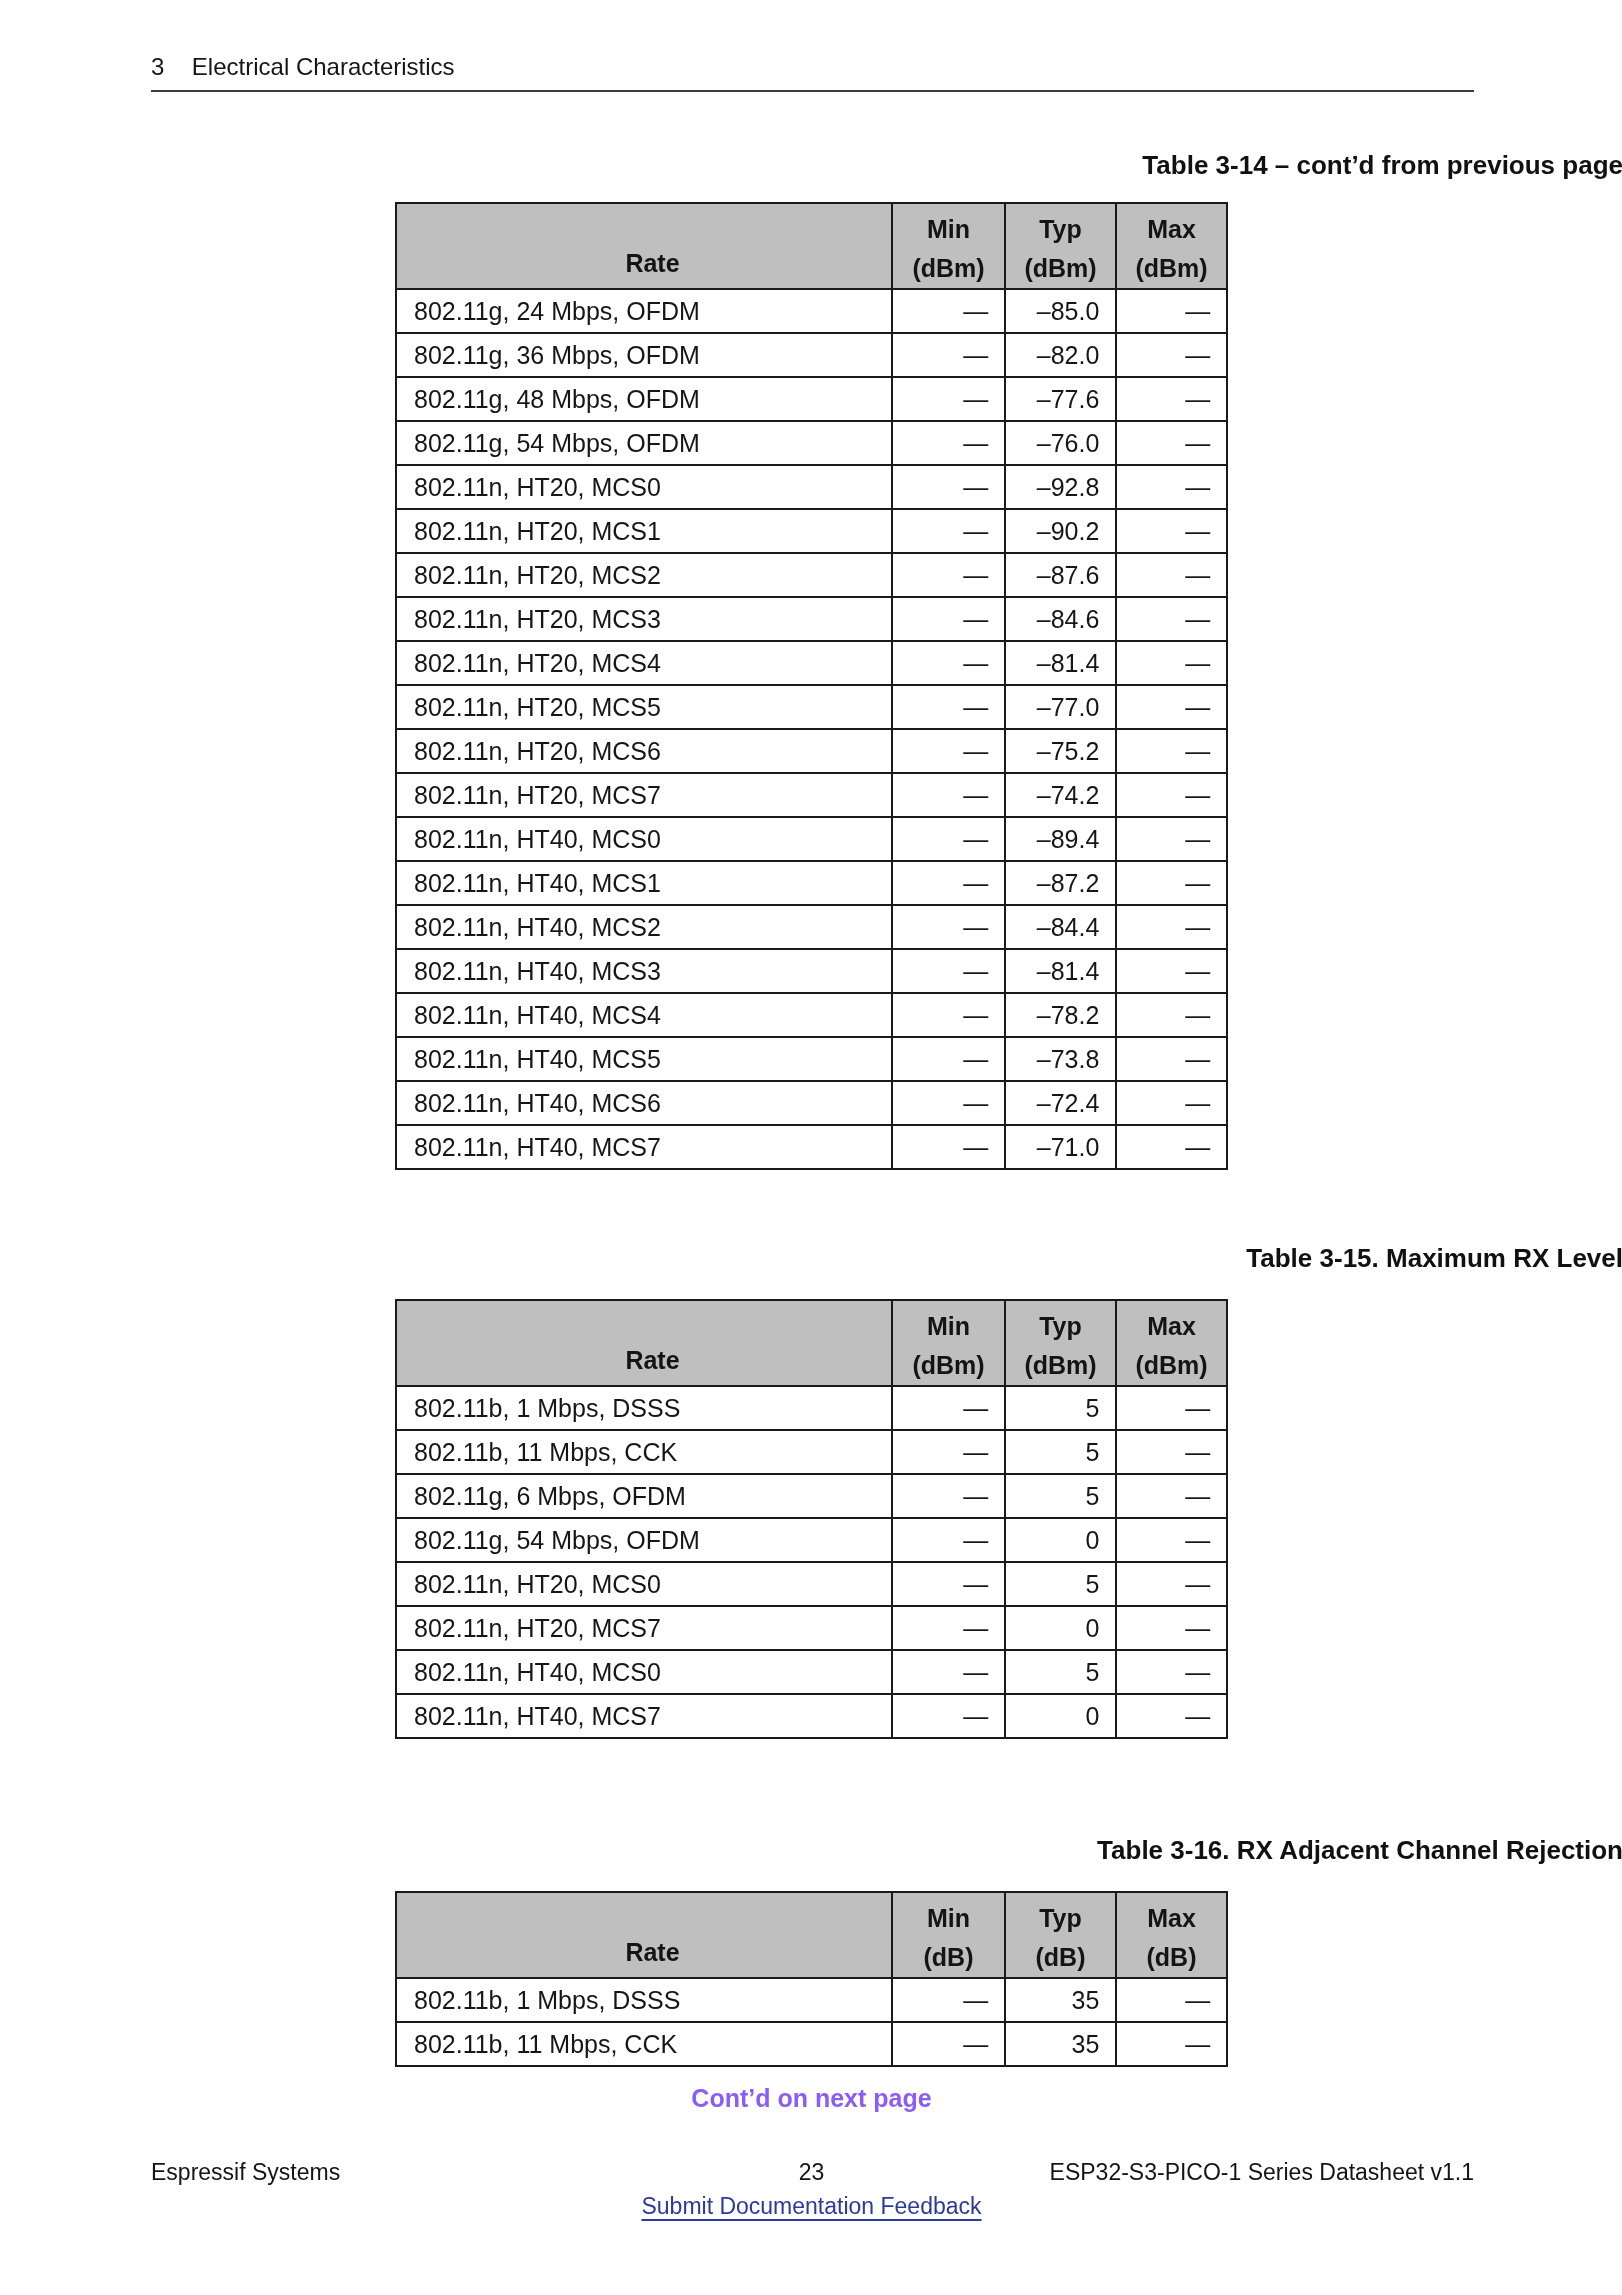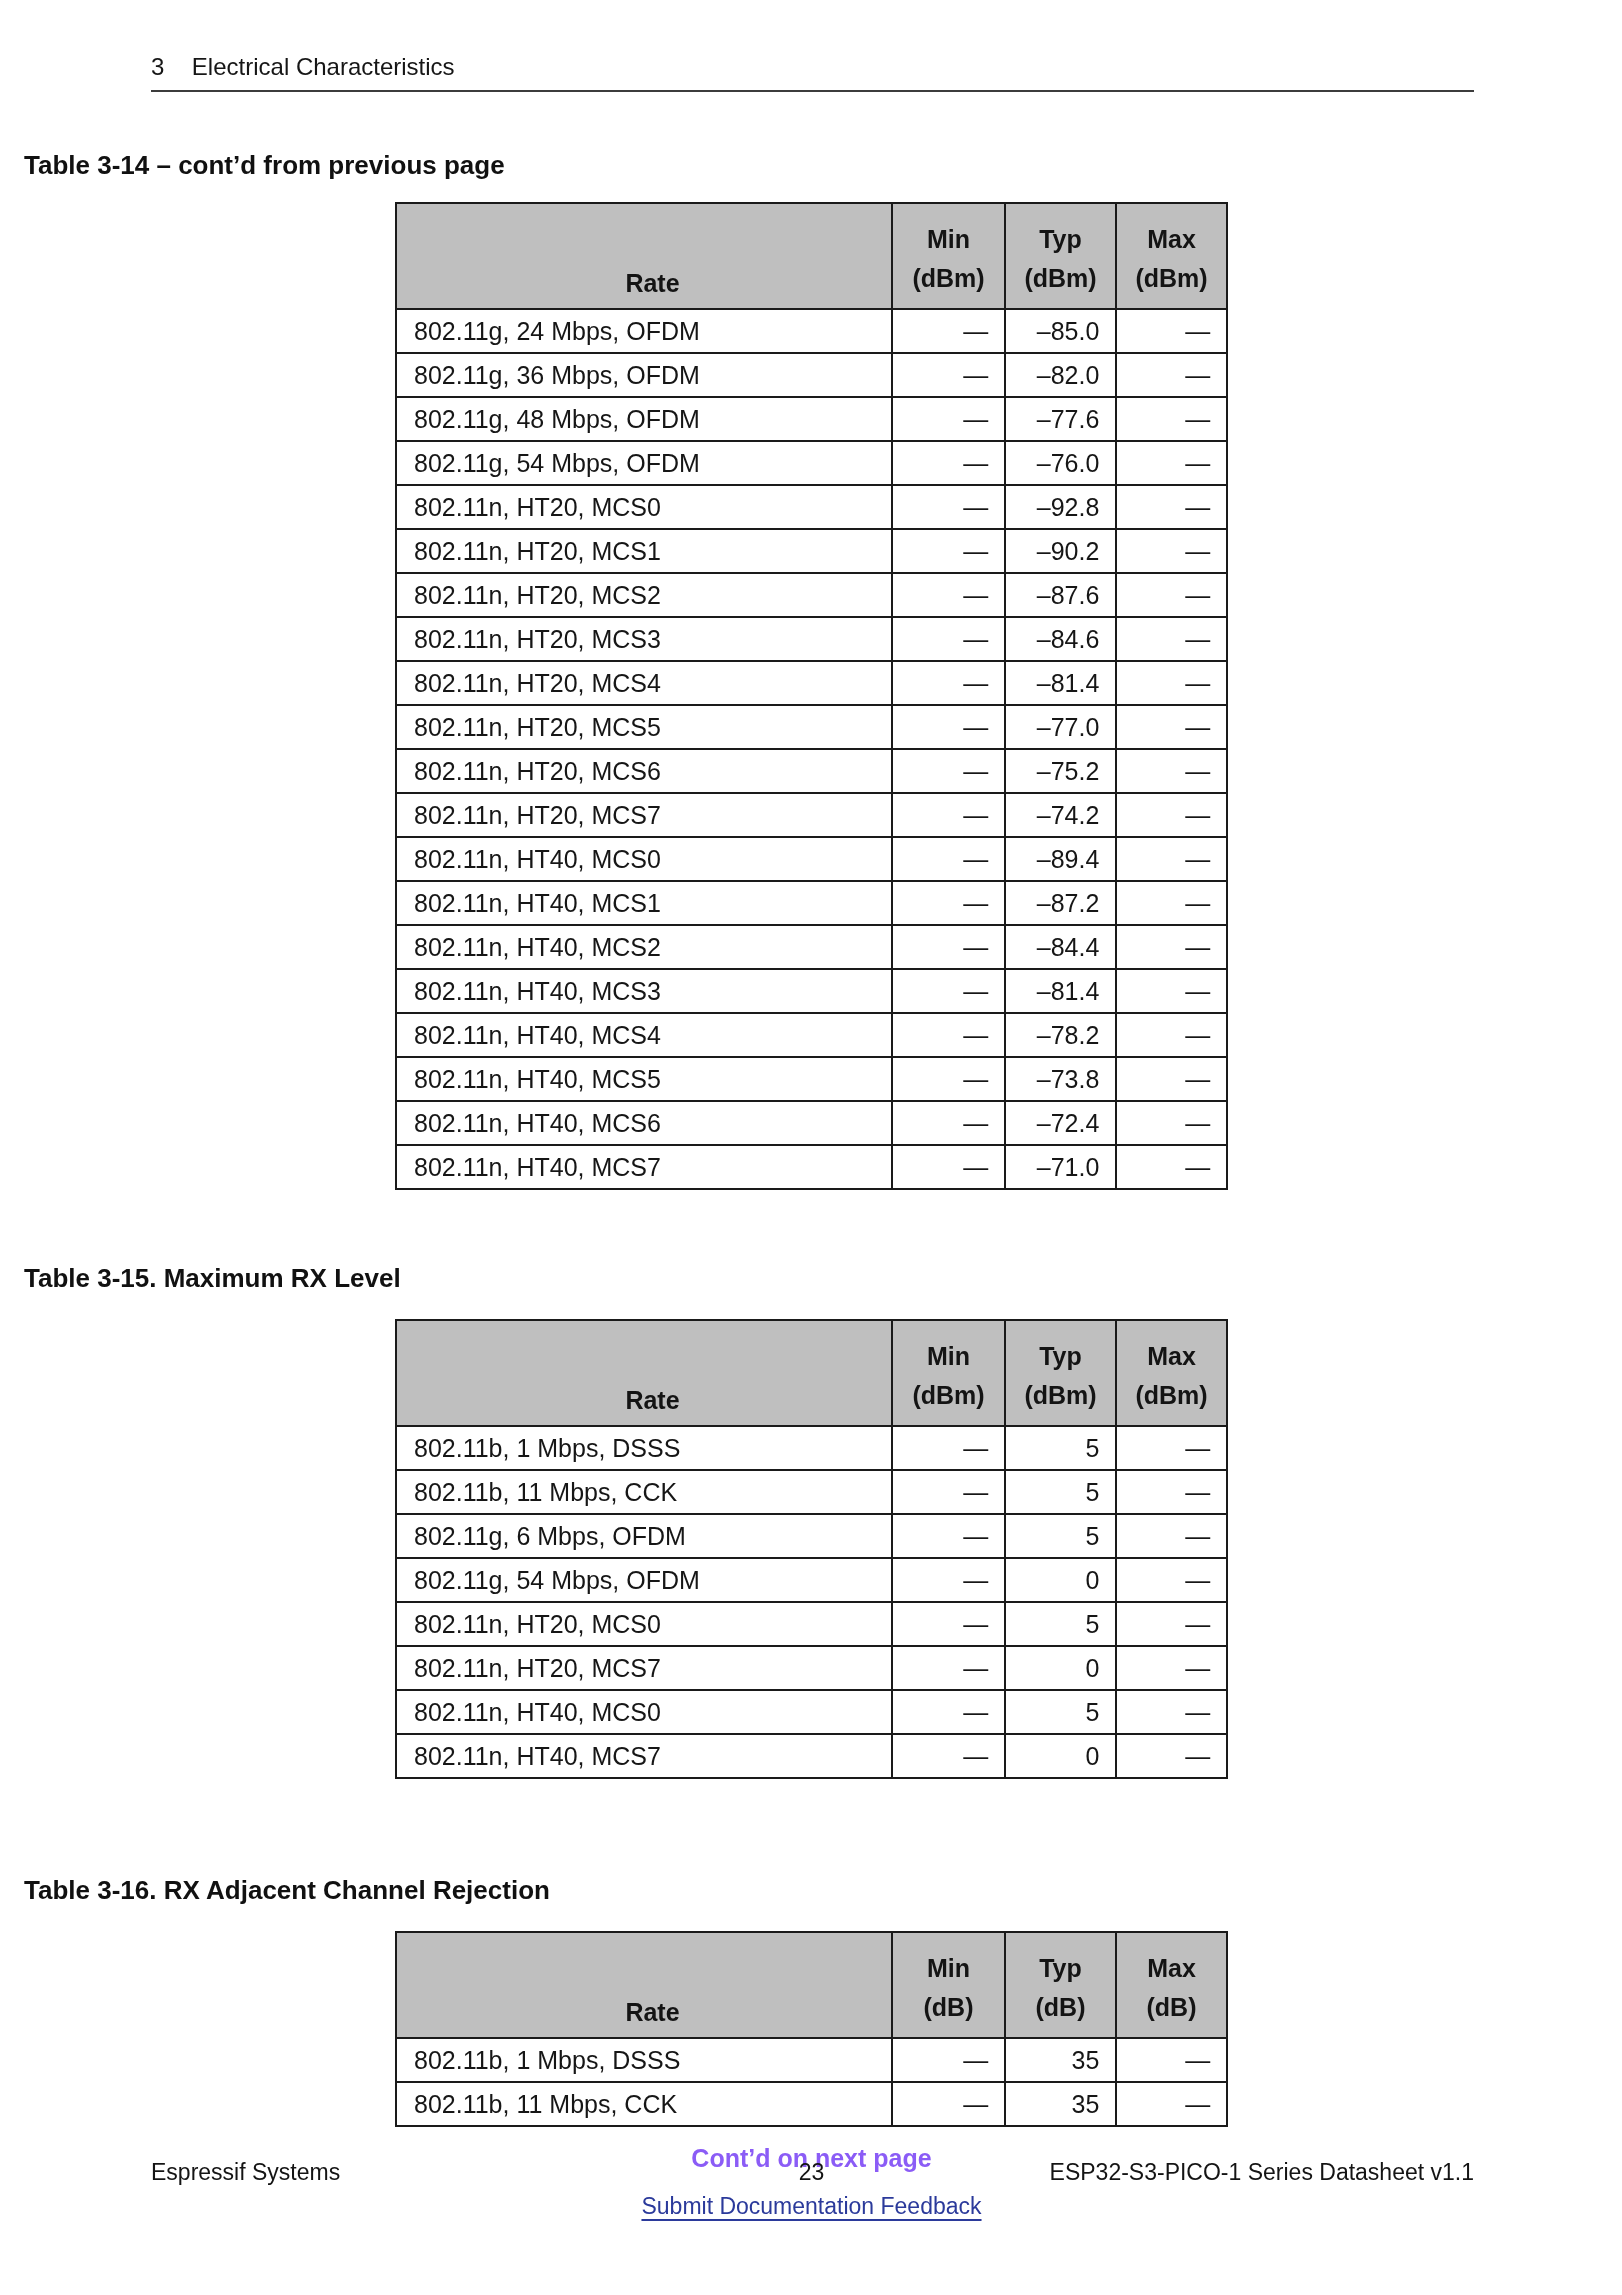--- a/index.html
+++ b/index.html
@@ -24,21 +24,21 @@
   .doc-header .secnum{margin-right:27.5px;}
   .header-rule{
     margin:9.2px 149px 0 151px;
     border:none;
     border-top:2px solid #3c3c3c;
     height:0;
   }
 
   
   .table-caption{
-    text-align:left;
+    text-align:right;
     font-size:26px;
     line-height:30px;
     font-weight:600;
     color:#111;
     padding-left:24px;
   }
   .cap-14{margin-top:58px;margin-bottom:22px;}
   .cap-15{margin-top:73px;margin-bottom:26px;}
   .cap-16{margin-top:96px;margin-bottom:26px;}
 
@@ -51,21 +51,21 @@
     border:2.6px solid #1a1a1a;
     font-size:25px;
   }
   table.datatable th, table.datatable td{
     border:2px solid #1a1a1a;
     box-sizing:border-box;
   }
   table.datatable thead th{
     background:#bfbfbf;
     border-bottom:2.6px solid #1a1a1a;
-    height:106px;
+    height:86px;
     font-weight:600;
     font-size:25px;
   }
   th.h-rate{
     text-align:center;
     vertical-align:bottom;
     padding:0 0 10.5px 17px;
   }
   th.h-num{padding:0;}
   .h-num-inner{

